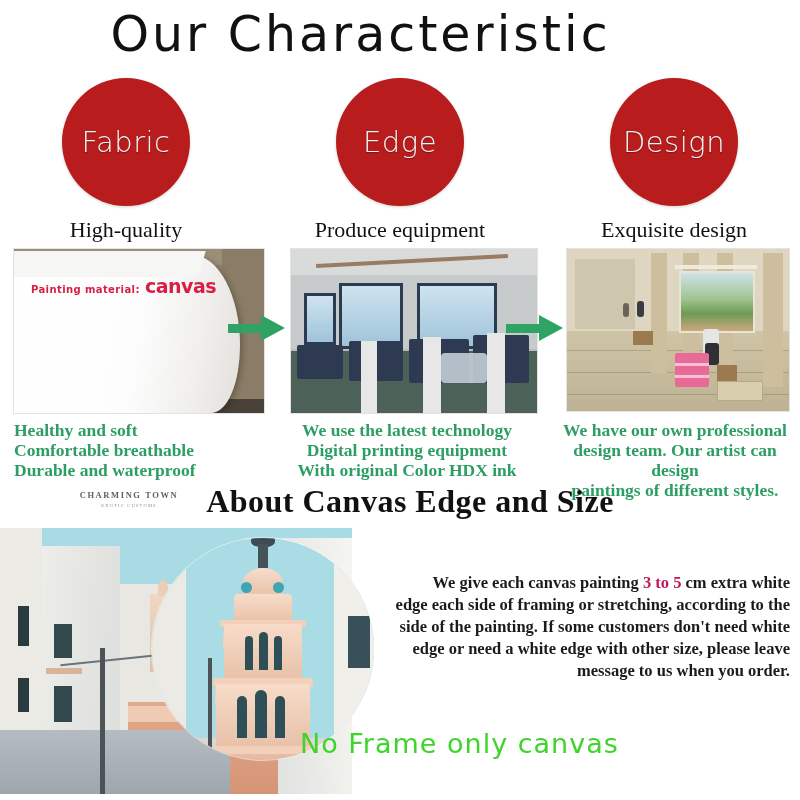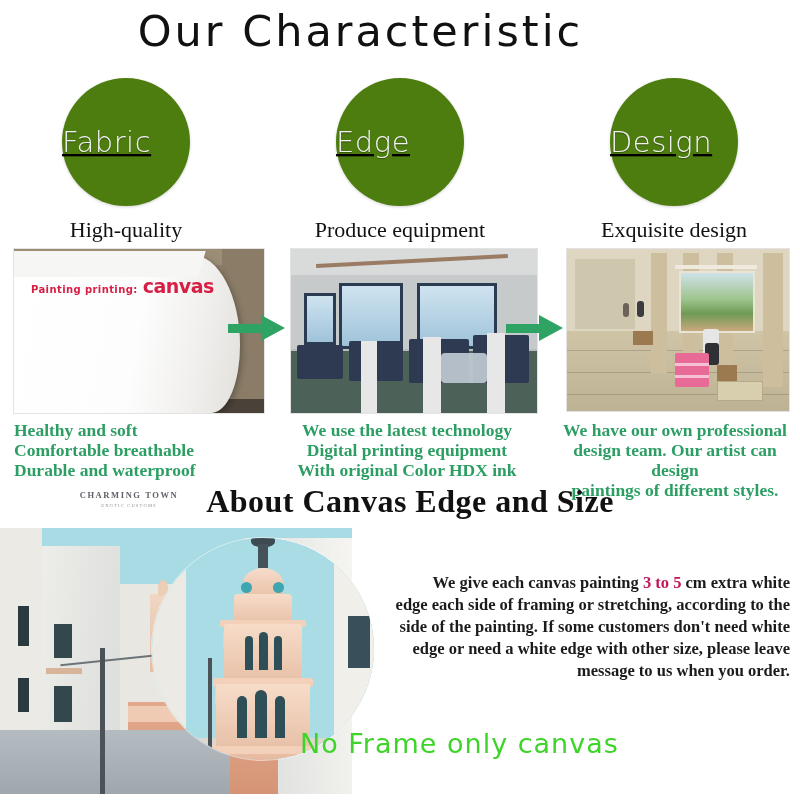--- a/index.html
+++ b/index.html
@@ -10,39 +10,38 @@
     overflow:hidden;
     position:relative;
   }
   .page{position:relative;width:800px;height:800px;}
 
   
   .main-title{
     position:absolute;left:0;top:6px;width:721px;
     text-align:center;
     font-family:"DejaVu Sans",sans-serif;
-    font-size:43px;font-weight:400;letter-spacing:3px;
+    font-size:49px;font-weight:400;letter-spacing:3px;
     color:#111;
   }
 
   
   .circles{
     position:absolute;left:0;top:78px;width:800px;height:160px;
   }
   .circle-col{position:absolute;top:0;width:266px;text-align:center;}
   .c1{left:-7px;}
   .c2{left:267px;}
   .c3{left:541px;}
   .circle{
     width:128px;height:128px;border-radius:50%;
-    background:#4d7c0f;
+    background:#b91c1c;
     margin:0 auto;
-    display:flex;align-items:center;justify-content:flex-start;
+    display:flex;align-items:center;justify-content:center;
     box-shadow:0 1px 3px rgba(0,0,0,.18);
-    text-decoration:underline;
   }
   .circle-label{
     color:#f2f2f2;
     font-family:"DejaVu Sans",sans-serif;
     font-size:29px;font-weight:300;letter-spacing:.5px;
     text-shadow:0 1px 1px rgba(0,0,0,.35);
   }
   .circle-caption{
     margin-top:11px;
     font-family:"Liberation Serif","DejaVu Serif",serif;
@@ -332,21 +331,21 @@
 
     <div class="photo p1">
       <div class="canvas-photo">
         <div class="tan-top"></div>
         <div class="rightstrip"></div>
         <div class="bottomstrip"></div>
         <div class="sheet"></div>
         <div class="sheet2"></div>
       </div>
       <div class="canvas-text">
-        <span class="small">Painting  printing:</span>
+        <span class="small">Painting  material:</span>
         <span class="big">canvas</span>
       </div>
     </div>
 
     <div class="photo p2">
       <div class="factory">
         <div class="ceiling"></div>
           <div class="beam"></div>
         <div class="wall"></div>
         <div class="win w3"></div>

